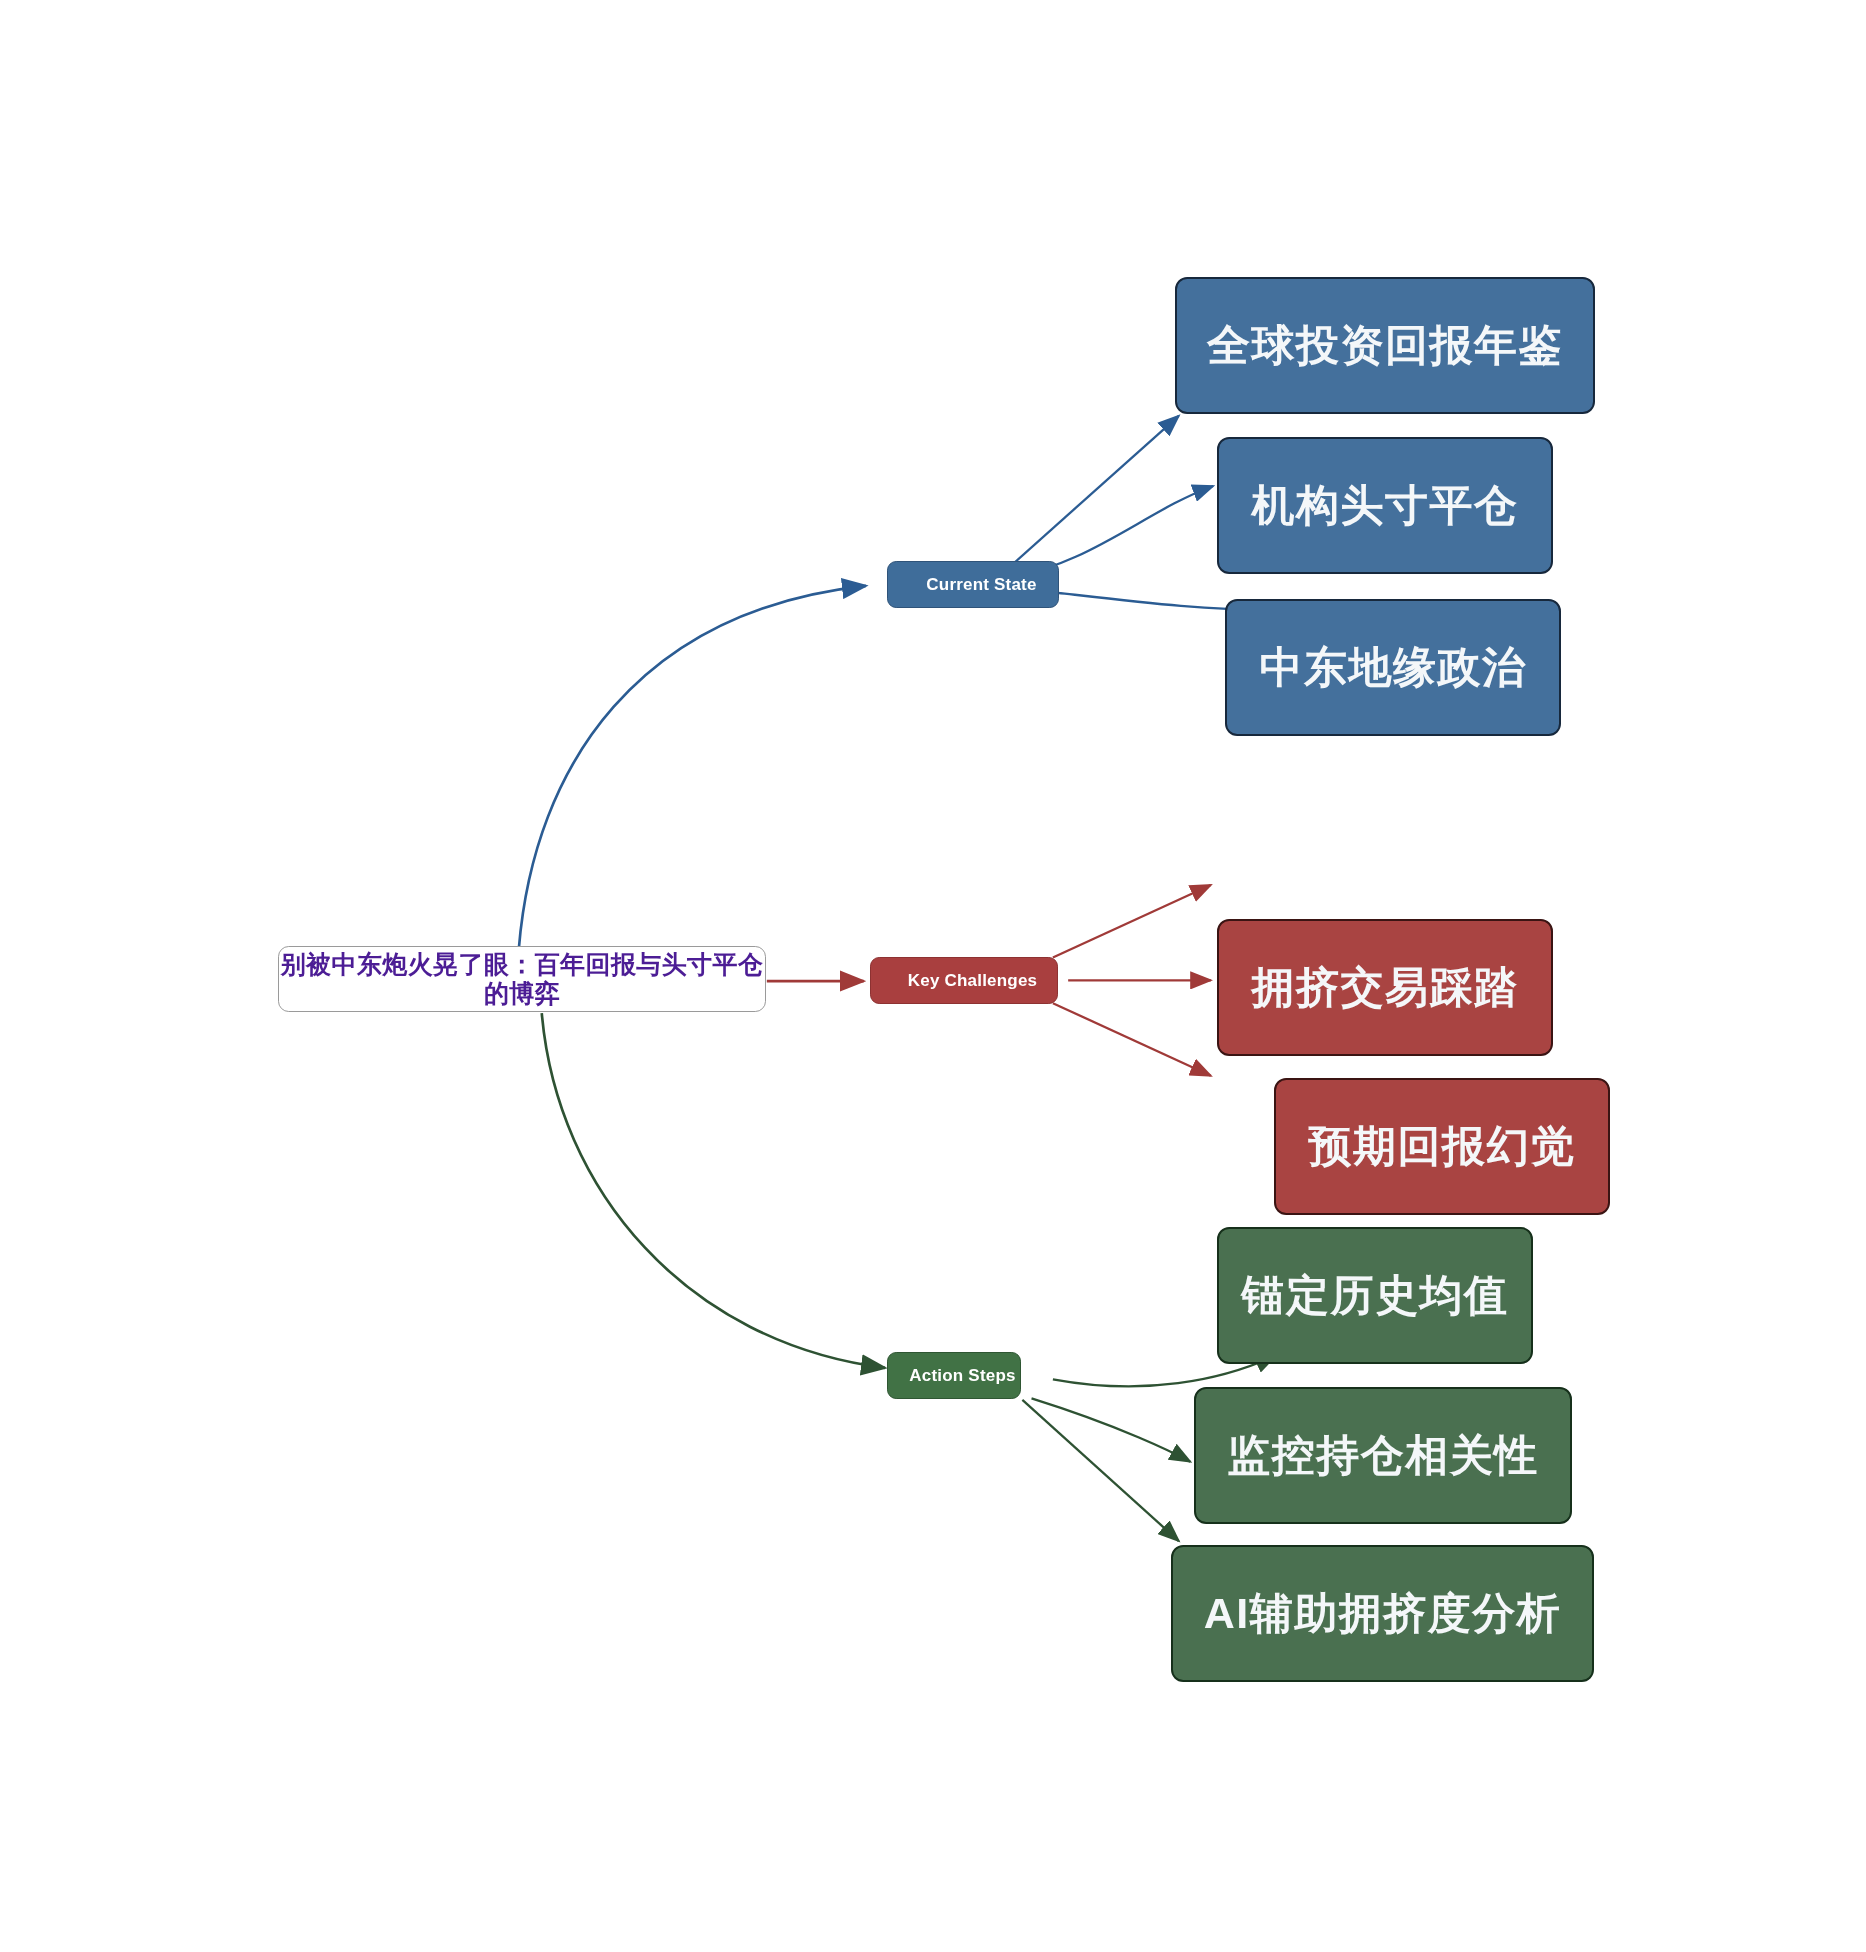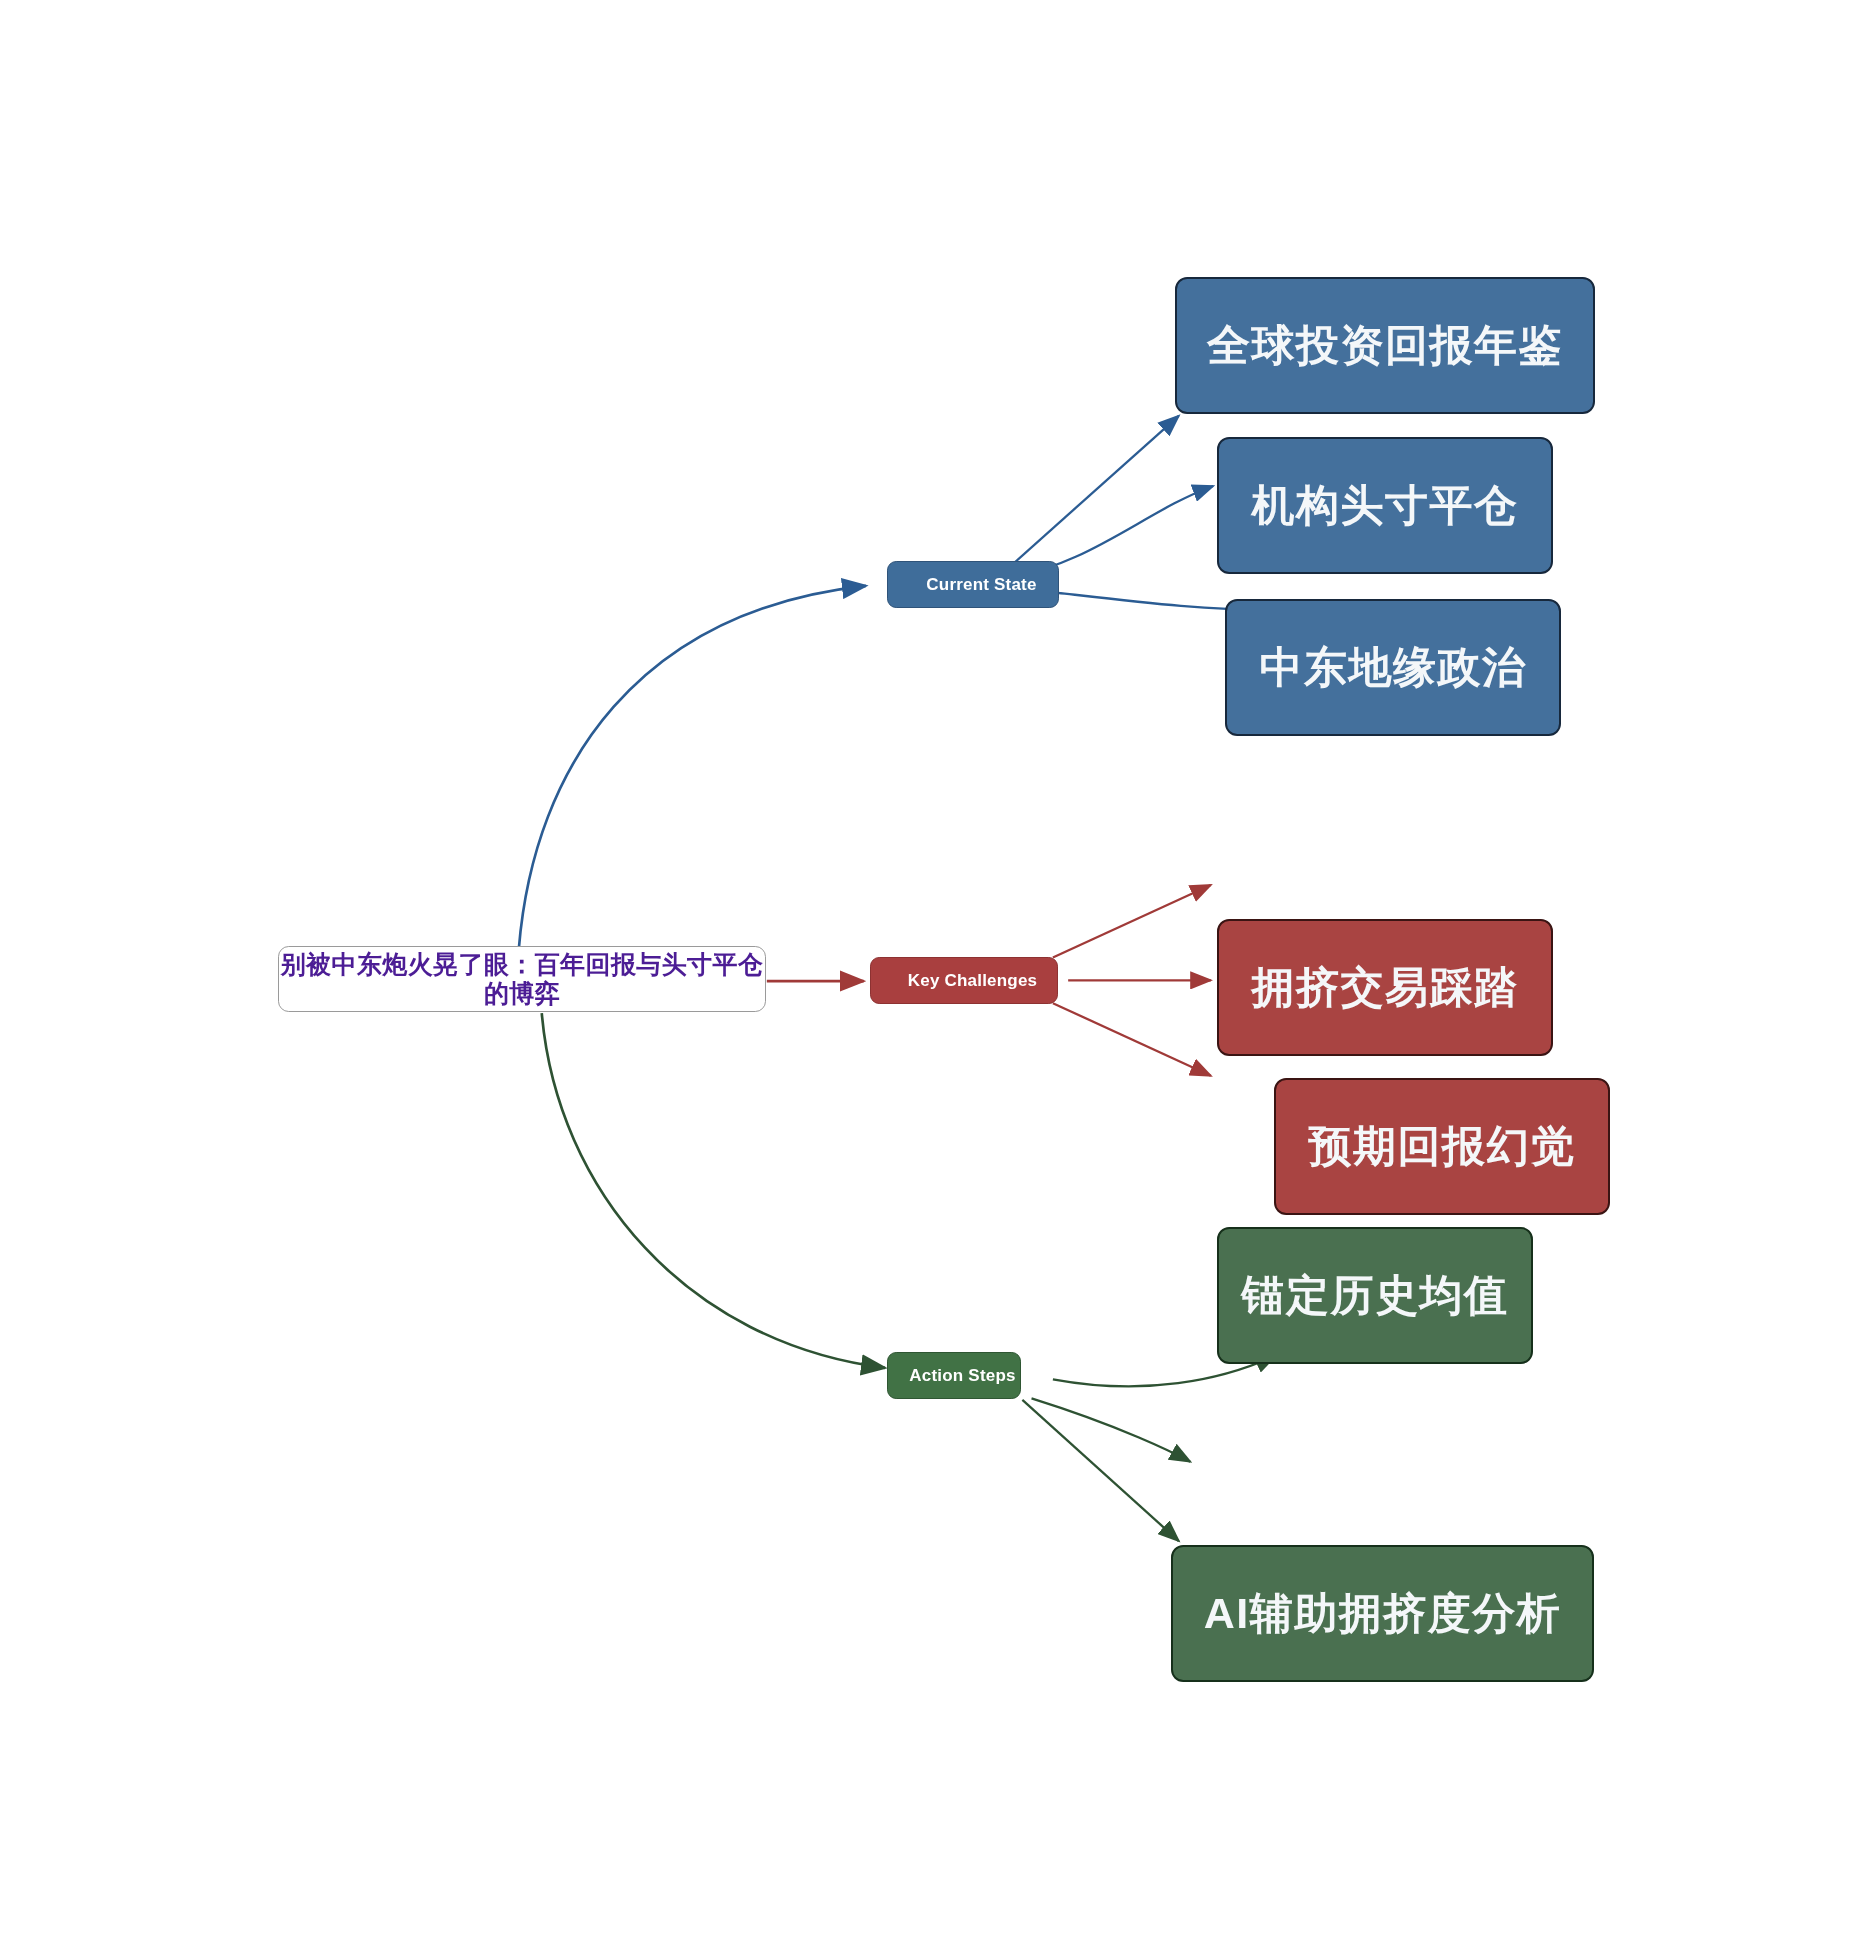--- a/index.html
+++ b/index.html
@@ -152,18 +152,21 @@
   <div class="node node-leaf leaf-red" style="left:1217px; top:919px; width:336px; height:137px;">
     <span>拥挤交易踩踏</span>
   </div>
   <div class="node node-leaf leaf-red" style="left:1274px; top:1078px; width:336px; height:137px;">
     <span>预期回报幻觉</span>
   </div>
 
   <div class="node node-leaf leaf-green" style="left:1217px; top:1227px; width:316px; height:137px;">
     <span>锚定历史均值</span>
   </div>
+  <div class="node node-leaf leaf-green" style="left:1194px; top:1387px; width:378px; height:137px;">
+    <span>监控持仓相关性</span>
+  </div>
   <div class="node node-leaf leaf-green" style="left:1171px; top:1545px; width:423px; height:137px;">
     <span>AI辅助拥挤度分析</span>
   </div>
 
 </div>
 
 
 </body></html>

